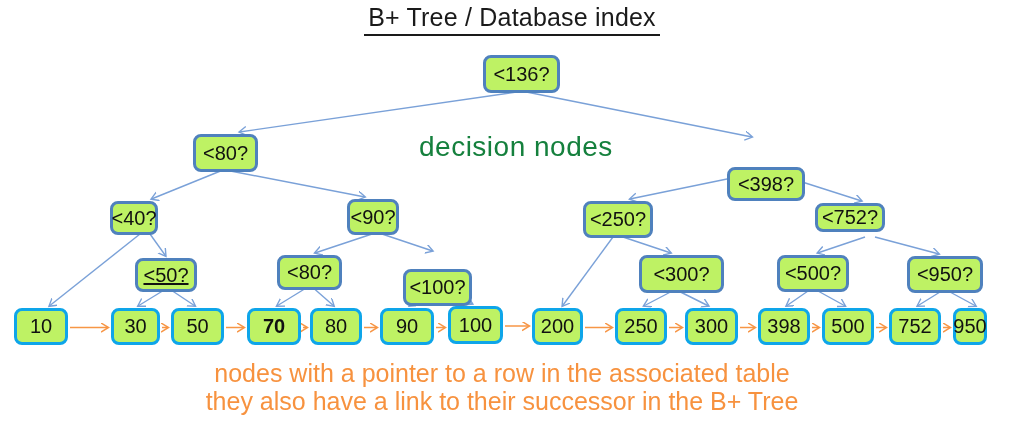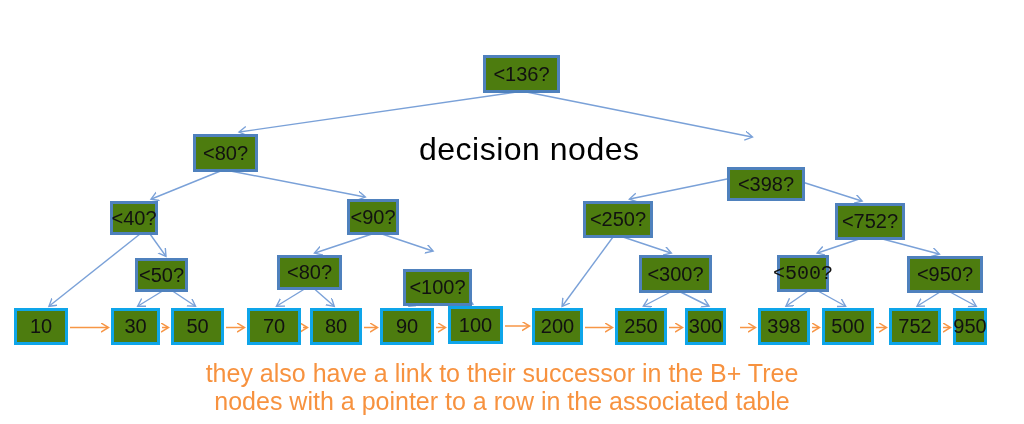--- a/index.html
+++ b/index.html
@@ -6,28 +6,28 @@
   .stage{
     position:relative;width:1024px;height:424px;background:#ffffff;overflow:hidden;
     font-family:"Liberation Sans",sans-serif;
   }
   .title{
     position:absolute;top:3px;left:0;width:100%;text-align:center;
     font-size:25px;color:#1a1a1a;letter-spacing:0.2px;
   }
   .title span{display:inline-block;border-bottom:2px solid #1a1a1a;padding:0 4px 2px 4px;}
   .dlabel{
-    position:absolute;left:419px;top:131px;font-size:32px;color:#000000;
+    position:absolute;left:419px;top:131px;font-size:28px;color:#15803d;
     letter-spacing:0.5px;
   }
   .edges{position:absolute;left:0;top:0;width:1024px;height:424px;}
   .node{
-    position:absolute;box-sizing:border-box;background:#4d7c0f;
+    position:absolute;box-sizing:border-box;background:#bef264;
     display:flex;align-items:center;justify-content:center;
-    font-size:20px;color:#111111;border-radius:0;text-align:center;
+    font-size:20px;color:#111111;border-radius:8px;text-align:center;
   }
   .decision{border:3px solid #4f81bd;}
   .leaf{border:3px solid #0ea5e9;}
   .caption{
     position:absolute;top:359px;left:0;width:1004px;text-align:center;
     font-size:25px;line-height:28px;color:#f7923f;
   }
 </style>
 </head>
 <body>
@@ -86,44 +86,47 @@
       </g>
   </svg>
 
   <div id="nodes-layer">
       <div class="node decision" style="left: 483px; top: 55px; width: 77px; height: 38px;">&lt;136?</div>
       <div class="node decision" style="left: 193px; top: 134px; width: 65px; height: 38px;">&lt;80?</div>
       <div class="node decision" style="left: 727px; top: 139px; width: 78px; height: 34px; margin-top: 28px;">&lt;398?</div>
       <div class="node decision" style="left: 110px; top: 201px; width: 48px; height: 34px;">&lt;40?</div>
       <div class="node decision" style="left: 347px; top: 199px; width: 52px; height: 36px;">&lt;90?</div>
       <div class="node decision" style="left: 583px; top: 201px; width: 70px; height: 37px;">&lt;250?</div>
-      <div class="node decision" style="left: 835px; top: 203px; width: 70px; height: 37px;">&lt;752?</div>
-      <div class="node decision" style="left: 135px; top: 258px; width: 53px; height: 34px;">&lt;50?</div>
+      <div class="node decision" style="left: 815px; top: 203px; width: 70px; height: 29px;">&lt;752?</div>
+      <div class="node decision" style="left: 135px; top: 258px; width: 62px; height: 34px; text-decoration: underline;">&lt;50?</div>
       <div class="node decision" style="left: 277px; top: 255px; width: 65px; height: 35px;">&lt;80?</div>
       <div class="node decision" style="left: 403px; top: 253px; width: 69px; height: 37px; margin-top: 16px;">&lt;100?</div>
-      <div class="node decision" style="left: 639px; top: 255px; width: 73px; height: 38px;">&lt;300?</div>
-      <div class="node decision" style="left: 777px; top: 255px; width: 52px; height: 37px; font-family: Liberation Mono, monospace;">&lt;500?</div>
+      <div class="node decision" style="left: 639px; top: 255px; width: 85px; height: 38px;">&lt;300?</div>
+      <div class="node decision" style="left: 777px; top: 255px; width: 72px; height: 37px;">&lt;500?</div>
       <div class="node decision" style="left: 907px; top: 256px; width: 76px; height: 37px;">&lt;950?</div>
       <div class="node leaf" style="left: 14px; top: 308px; width: 54px; height: 37px;">10</div>
       <div class="node leaf" style="left: 111px; top: 308px; width: 49px; height: 37px;">30</div>
       <div class="node leaf" style="left: 171px; top: 308px; width: 53px; height: 37px;">50</div>
-      <div class="node leaf" style="left: 247px; top: 308px; width: 54px; height: 37px;">70</div>
+      <div class="node leaf" style="left: 247px; top: 308px; width: 54px; height: 37px; font-weight: bold;">70</div>
       <div class="node leaf" style="left: 310px; top: 308px; width: 52px; height: 37px;">80</div>
       <div class="node leaf" style="left: 380px; top: 308px; width: 54px; height: 37px;">90</div>
       <div class="node leaf" style="left: 448px; top: 306px; width: 55px; height: 38px;">100</div>
       <div class="node leaf" style="left: 532px; top: 308px; width: 51px; height: 37px;">200</div>
       <div class="node leaf" style="left: 615px; top: 308px; width: 52px; height: 37px;">250</div>
-      <div class="node leaf" style="left: 685px; top: 308px; width: 41px; height: 37px;">300</div>
+      <div class="node leaf" style="left: 685px; top: 308px; width: 53px; height: 37px;">300</div>
       <div class="node leaf" style="left: 758px; top: 308px; width: 52px; height: 37px;">398</div>
       <div class="node leaf" style="left: 822px; top: 308px; width: 52px; height: 37px;">500</div>
       <div class="node leaf" style="left: 889px; top: 308px; width: 52px; height: 37px;">752</div>
       <div class="node leaf" style="left: 953px; top: 308px; width: 34px; height: 37px;">950</div>
     </div>
 
+  <div class="title">
+    <span>B+ Tree / Database index</span>
+  </div>
 
   <div class="dlabel">decision nodes</div>
 
   <div class="caption">
+    <div>nodes with a pointer to a row in the associated table</div>
     <div>they also have a link to their successor in the B+ Tree</div>
-    <div>nodes with a pointer to a row in the associated table</div>
   </div>
 
 </div>
 
 </body></html>

